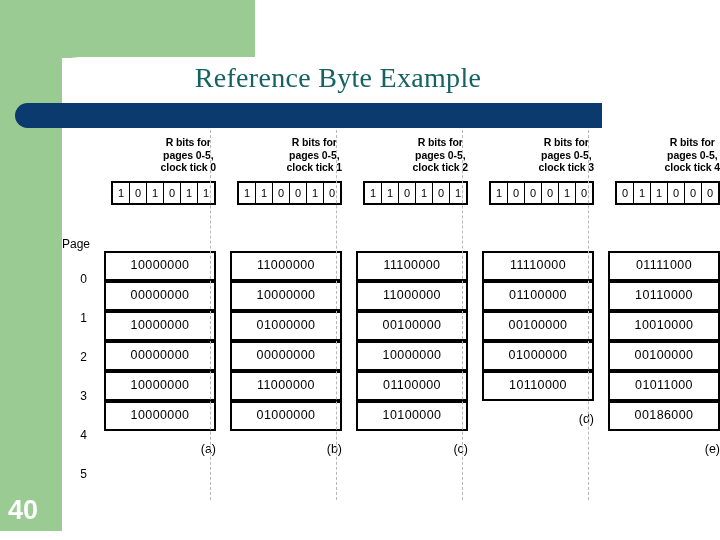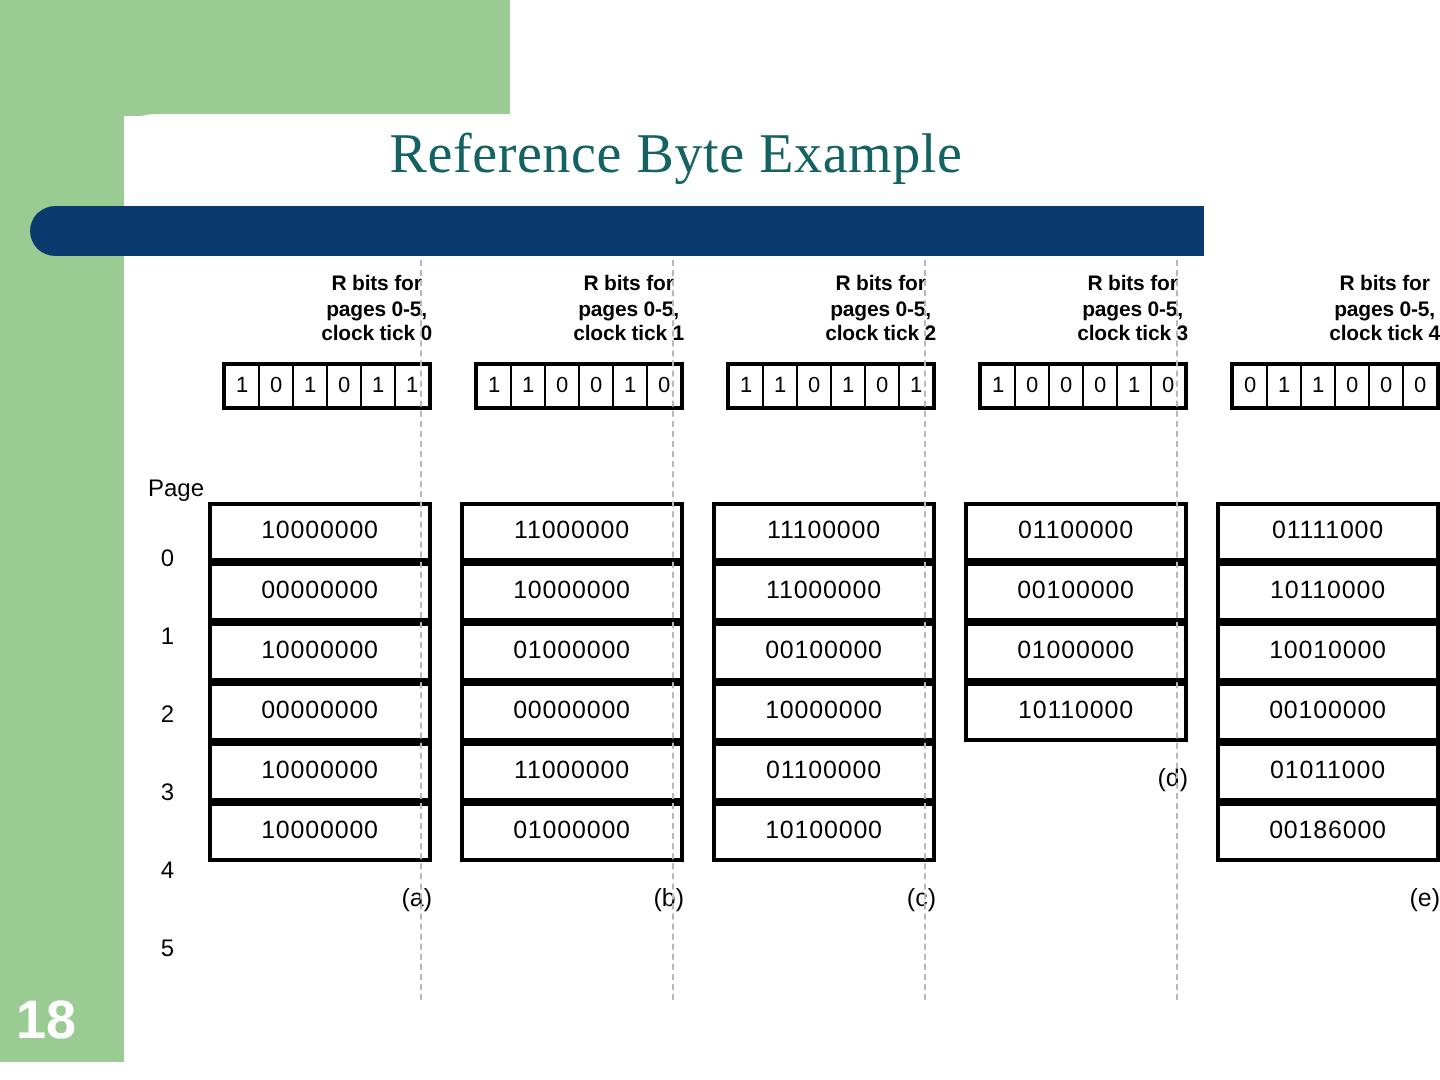--- a/index.html
+++ b/index.html
@@ -167,21 +167,21 @@
   
   .col-label {
     margin-top: 11px;
     font-size: 12.5px;
     color: #000000;
   }
 
   
   .page-label {
     position: absolute;
-    left: 12px;
+    left: 0px;
     top: 107px;
     font-size: 12px;
     color: #000000;
   }
   .page-indices {
     position: absolute;
     left: 15px;
     top: 136px;
     display: flex;
     flex-direction: column;
@@ -199,21 +199,21 @@
 </head>
 <body>
 
 <div class="deco-green-block"></div>
 <div class="deco-white-panel"></div>
 <div class="deco-green-strip"></div>
 <div class="deco-blue-bar"></div>
 
 <div class="slide-title">Reference Byte Example</div>
 
-<div class="slide-number">18</div>
+<div class="slide-number">40</div>
 
 <div class="figure">
 
   <div class="page-label">Page</div>
 
   <div class="page-indices">
     <div class="page-index">0</div>
     <div class="page-index">1</div>
     <div class="page-index">2</div>
     <div class="page-index">3</div>
@@ -306,20 +306,21 @@
       </div>
       <div class="rbits">
         <div class="rbit">1</div>
         <div class="rbit">0</div>
         <div class="rbit">0</div>
         <div class="rbit">0</div>
         <div class="rbit">1</div>
         <div class="rbit">0</div>
       </div>
       <div class="rows-wrap">
+        <div class="byte-box">11110000</div>
         <div class="byte-box">01100000</div>
         <div class="byte-box">00100000</div>
         <div class="byte-box">01000000</div>
         <div class="byte-box">10110000</div>
       </div>
       <div class="col-label">(d)</div>
     </div>
 
     <div class="col">
       <div class="col-caption">

